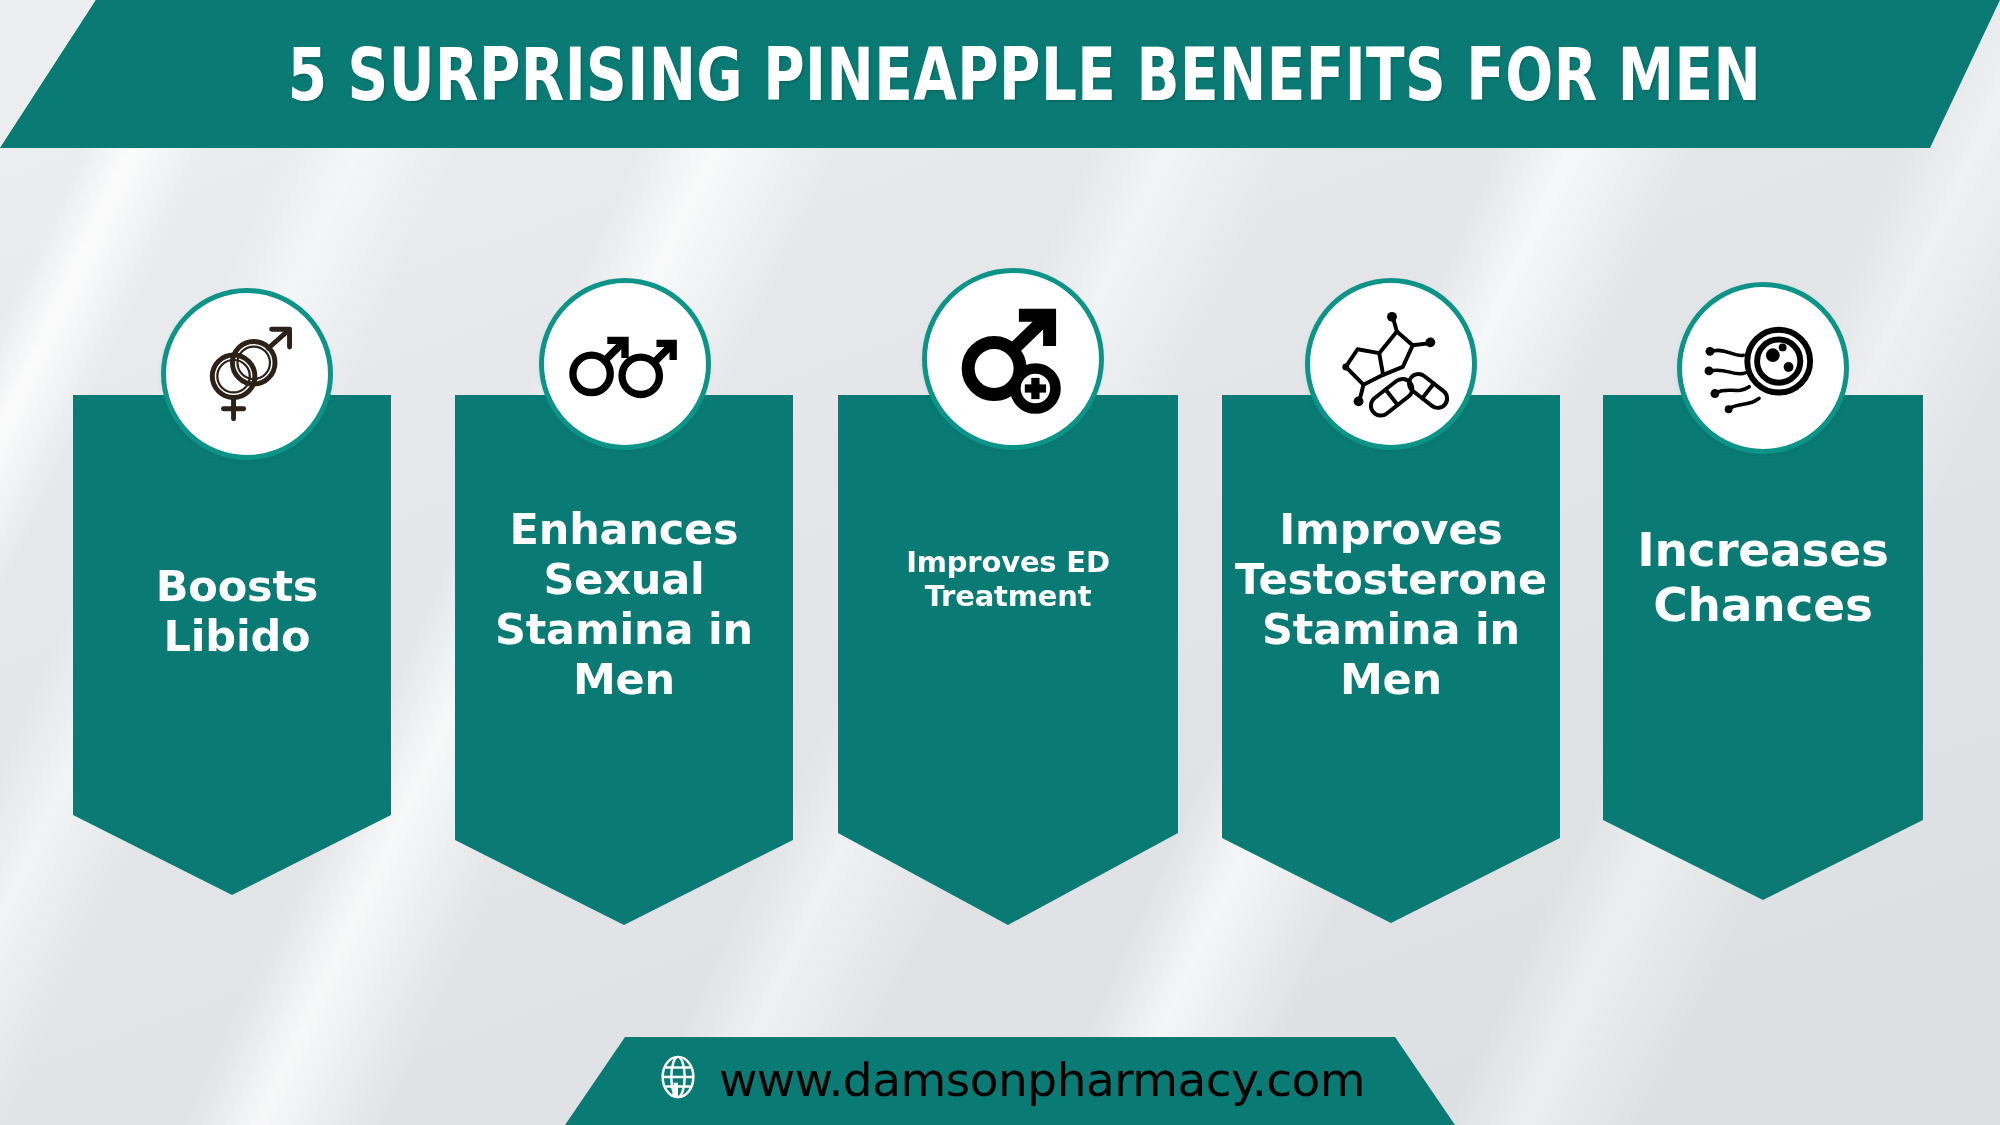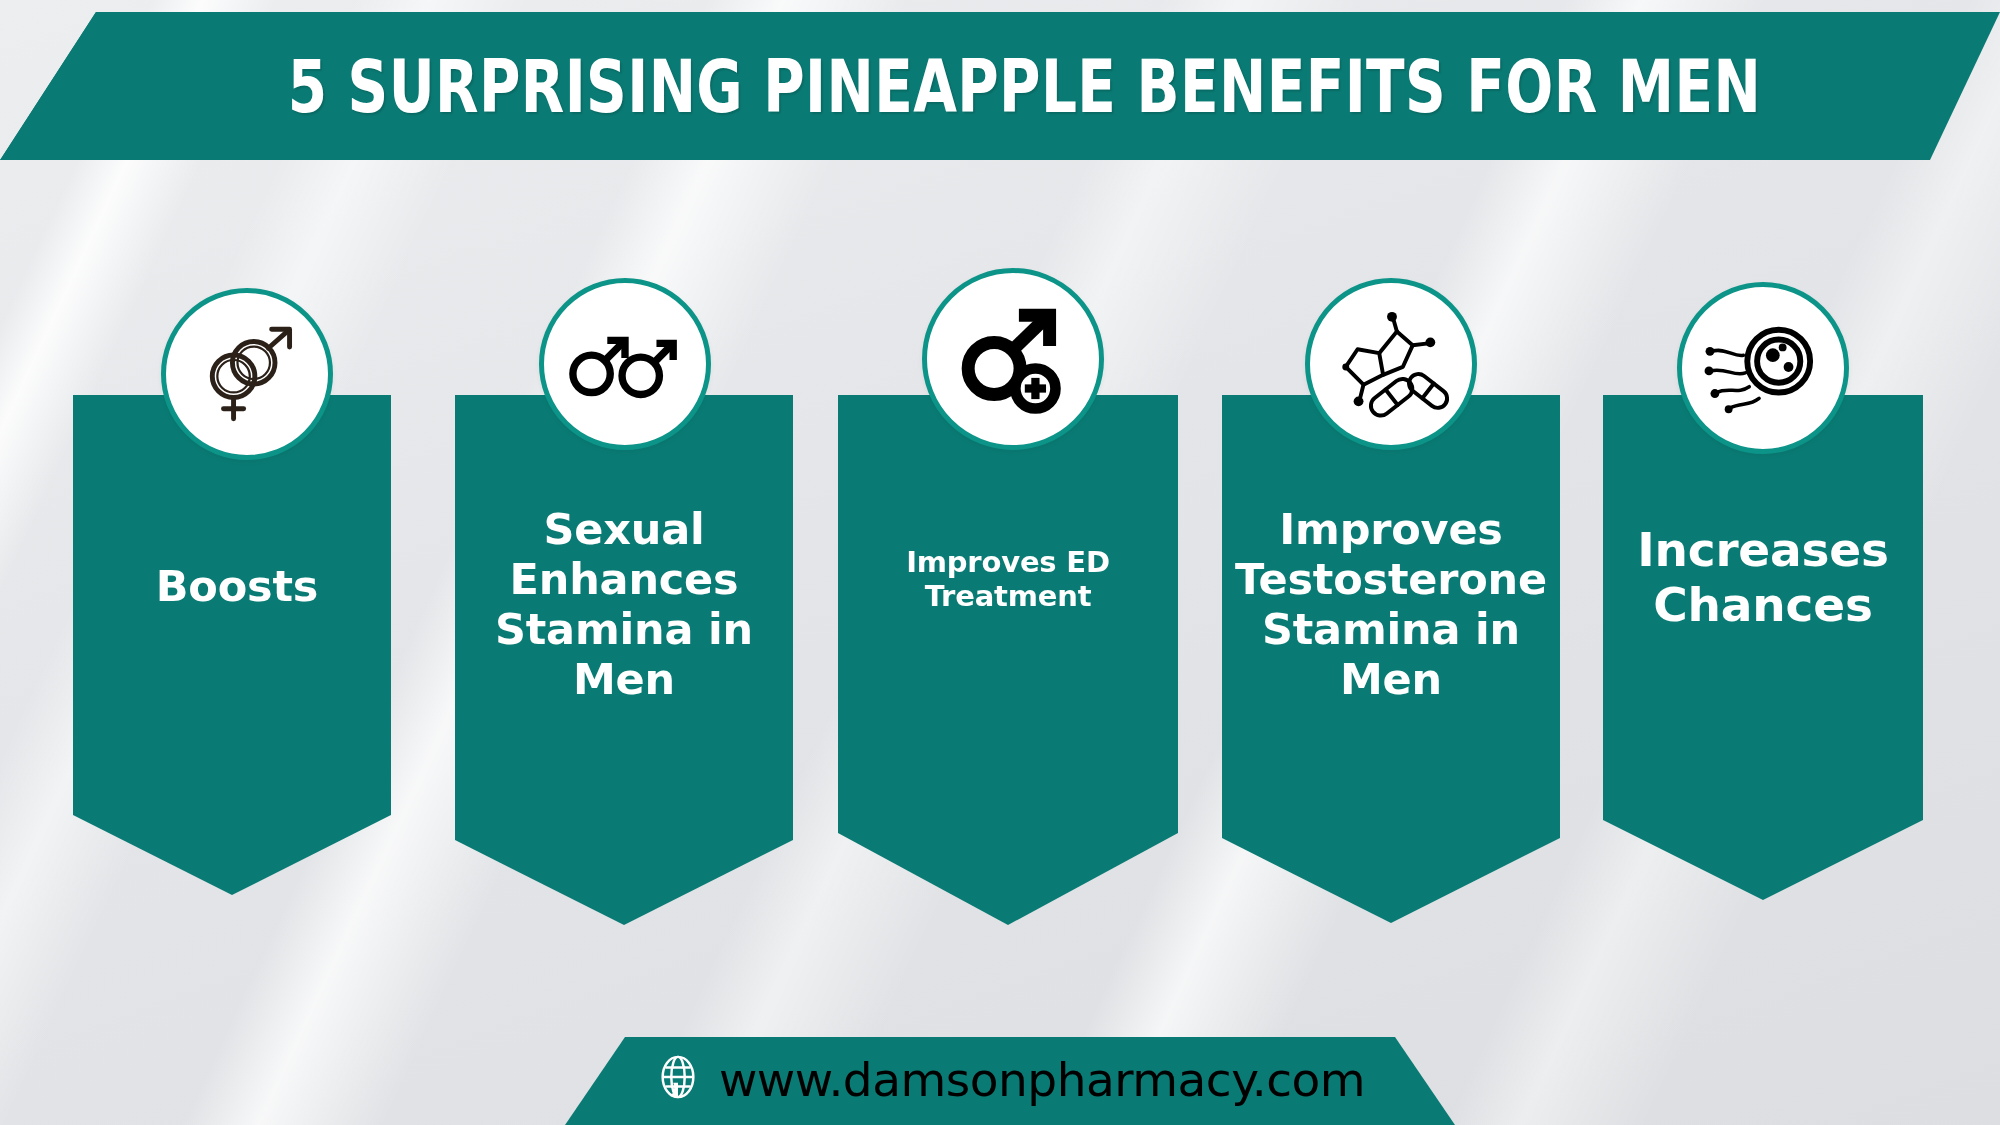--- a/index.html
+++ b/index.html
@@ -19,21 +19,21 @@
       linear-gradient(115deg, rgba(255,255,255,0) 28%, rgba(255,255,255,.75) 31%, rgba(255,255,255,0) 36%),
       linear-gradient(115deg, rgba(255,255,255,0) 46%, rgba(255,255,255,.50) 49%, rgba(255,255,255,0) 54%),
       linear-gradient(115deg, rgba(255,255,255,0) 62%, rgba(255,255,255,.70) 65%, rgba(255,255,255,0) 70%),
       linear-gradient(115deg, rgba(255,255,255,0) 78%, rgba(255,255,255,.45) 81%, rgba(255,255,255,0) 86%),
       linear-gradient(160deg,#eceef0 0%, #e3e5e8 45%, #dcdee1 100%);
     z-index:0;
   }
 
   
   #header {
-    position:absolute; left:0; top:12px; width:2000px; height:148px;
+    position:absolute; left:0; top:0; width:2000px; height:148px;
     background:#0a7b74;
     clip-path: polygon(96px 0, 2000px 0, 2000px 0, 1930px 148px, 88px 148px, 0 148px);
     z-index:2;
     display:flex; align-items:center; justify-content:center;padding-left:35px;
   }
   #header-shape {
     position:absolute; left:0; top:0; width:2000px; height:148px;
     background:#0a7b74;
     clip-path: polygon(95px 0, 1995px 0, 1928px 148px, 0px 148px);
   }
@@ -131,40 +131,41 @@
           <line x1="29" y1="81" x2="47" y2="81"></line>
           <circle cx="56" cy="40" r="19"></circle>
           <circle cx="56" cy="40" r="14.5" stroke-width="2"></circle>
           <line x1="69" y1="27" x2="86" y2="12"></line>
           <polyline points="72,10 88,10 88,26"></polyline>
         </svg>
       </span>
     </div>
     <div class="card-label" style="top:232px; font-size:43px;padding-left:10px;">
       <div>Boosts</div>
+      <div>Libido</div>
     </div>
   </div>
 
   <div class="card" style="left:455px; width:338px;">
     <div class="card-body" style="top:65px; width:338px; height:530px; clip-path:polygon(0 0,338px 0,338px 445px,169px 530px,0 445px);"></div>
     <div class="card-circle" style="left:84px; top:-52px; width:172px; height:172px;">
       <span>
         <svg width="118" height="100" viewBox="0 0 120 100" fill="none" stroke="#000000" stroke-width="7.5" stroke-linecap="butt" stroke-linejoin="miter">
           <circle cx="26" cy="60" r="19"></circle>
           <line x1="40" y1="46" x2="58" y2="28"></line>
           <polyline points="42,26 60,26 60,44" fill="none"></polyline>
           <circle cx="76" cy="62" r="19"></circle>
           <line x1="90" y1="48" x2="107" y2="31"></line>
           <polyline points="92,29 109,29 109,46" fill="none"></polyline>
         </svg>
       </span>
     </div>
     <div class="card-label" style="top:175px; font-size:43px;">
+      <div>Enhances</div>
       <div>Sexual</div>
-      <div>Enhances</div>
       <div>Stamina in</div>
       <div>Men</div>
     </div>
   </div>
 
   <div class="card" style="left:838px; width:340px;">
     <div class="card-body" style="top:65px; width:340px; height:530px; clip-path:polygon(0 0,340px 0,340px 438px,170px 530px,0 438px);"></div>
     <div class="card-circle" style="left:84px; top:-62px; width:182px; height:182px;">
       <span>
         <svg width="118" height="118" viewBox="0 0 100 100" fill="none" stroke="#000000" stroke-width="11" stroke-linecap="butt" stroke-linejoin="miter">

